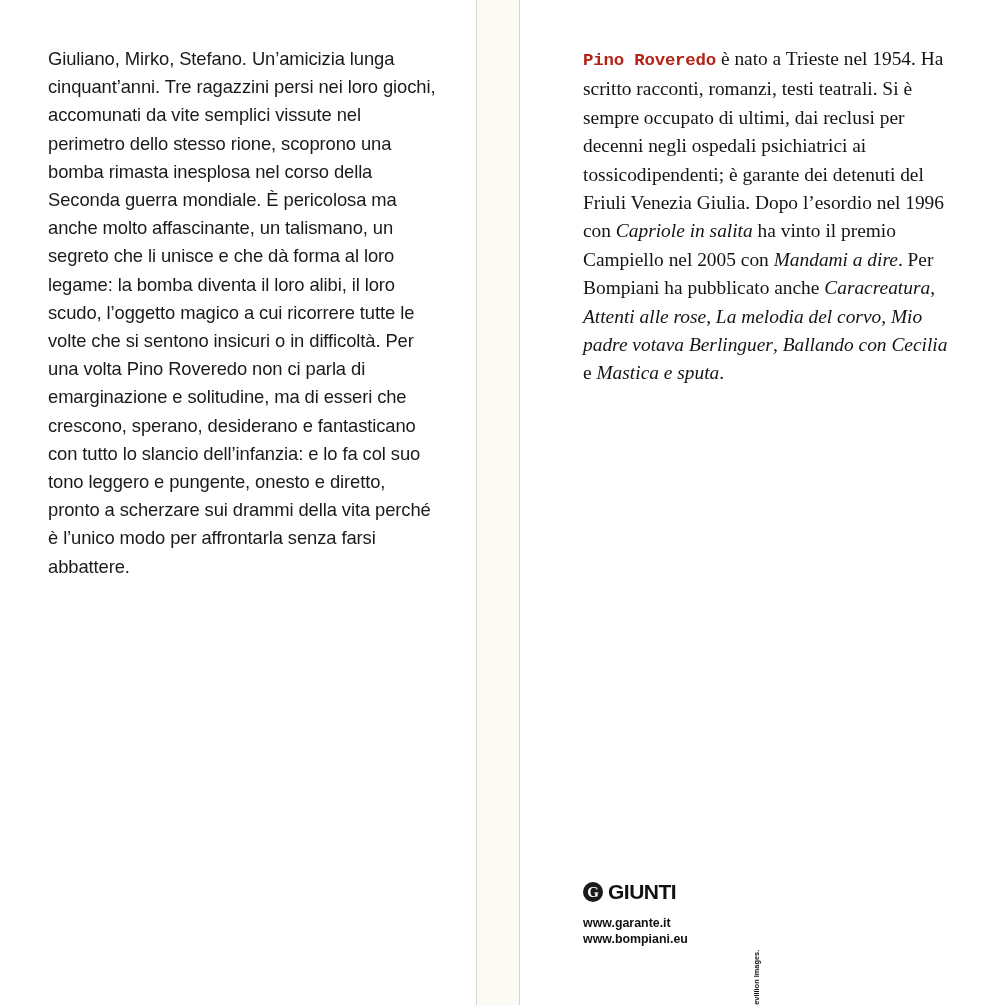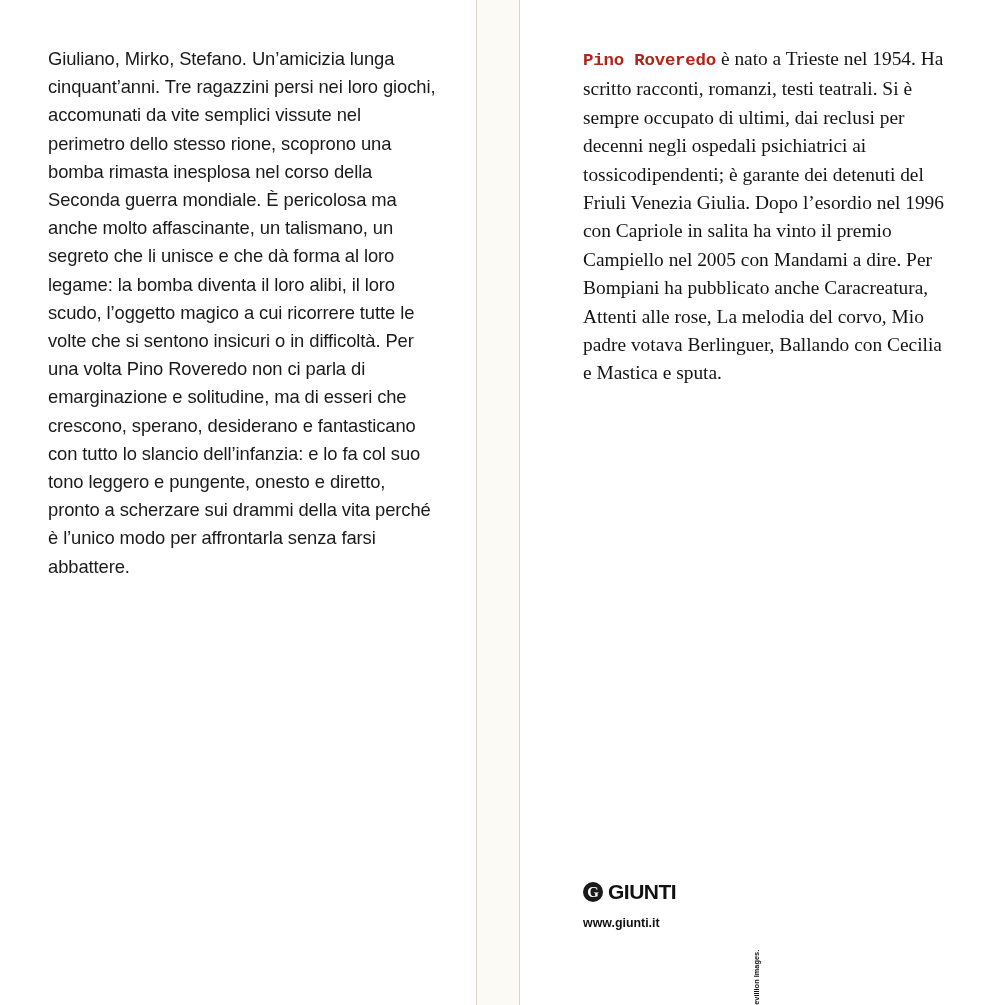--- a/index.html
+++ b/index.html
@@ -71,21 +71,21 @@
     color: #141414;
   }
   .bio p { margin: 0; }
   .author-name {
     color: #b32317;
     font-family: Liberation Mono, monospace;
     font-weight: bold;
     font-size: 17.4px;
     letter-spacing: -0.2px;
   }
-  .ital { }
+  .ital { font-style: italic; }
 
   
   .publisher {
     position: absolute;
     left: 583px;
     top: 880px;
     width: 260px;
   }
   .logo-row {
     display: flex;
@@ -153,21 +153,22 @@
   <div class="bio">
     <p><span class="author-name">Pino Roveredo</span><span> è nato a Trieste nel 1954. Ha scritto racconti, romanzi, testi teatrali. Si è sempre occupato di ultimi, dai reclusi per decenni negli ospedali psichiatrici ai tossicodipendenti; è garante dei detenuti del Friuli Venezia Giulia. Dopo l’esordio nel 1996 con </span><span class="ital">Capriole in salita</span><span> ha vinto il premio Campiello nel 2005 con </span><span class="ital">Mandami a dire</span><span>. Per Bompiani ha pubblicato anche </span><span class="ital">Caracreatura</span><span>, </span><span class="ital">Attenti alle rose</span><span>, </span><span class="ital">La melodia del corvo</span><span>, </span><span class="ital">Mio padre votava Berlinguer</span><span>, </span><span class="ital">Ballando con Cecilia</span><span> e </span><span class="ital">Mastica e sputa</span><span>.</span></p>
   </div>
 
   <div class="publisher">
     <div class="logo-row">
       <span class="logo-mark">G</span>
       <span class="logo-text">GIUNTI</span>
     </div>
     <div class="urls">
-      <div>www.giunti.it</div>
+      <div>www.garante.it</div>
+      <div>www.bompiani.eu</div>
     </div>
   </div>
 
   <div class="credits">
     <div>In copertina: © Mark Owen/Trevillion Images.</div>
     <div>Progetto grafico: Polystudio.</div>
     <div>Copertina: Paola Bertozzi.</div>
   </div>
 
 </div>

